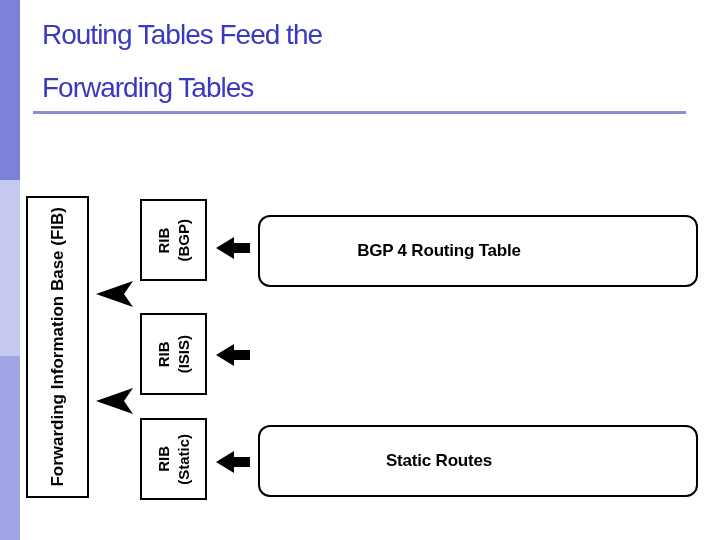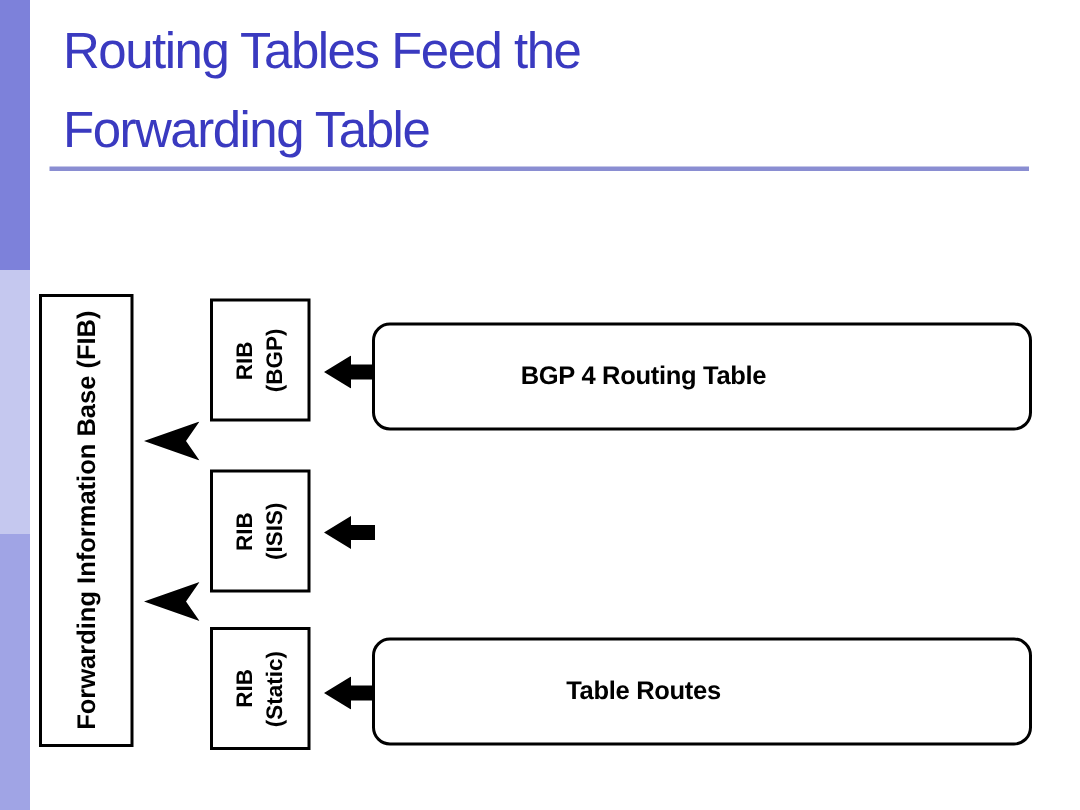--- a/index.html
+++ b/index.html
@@ -18,21 +18,21 @@
   .strip .seg { width: 100%; }
   .seg-1 { height: 180px; }
   .seg-2 { height: 176px; }
   .seg-3 { height: 184px; }
 
   
   .title {
     position: absolute;
     left: 42px;
     top: 8px;
-    font-size: 34px;
+    font-size: 28px;
     line-height: 53px;
     letter-spacing: -1px;
     font-weight: 400;
     white-space: nowrap;
   }
   .title .tline { display: block; }
   .title-underline {
     position: absolute;
     left: 33px;
     top: 111px;
@@ -65,21 +65,21 @@
   .fib-box { left: 26px; top: 196px; width: 63px; height: 302px; }
   .fib-box .vtext { font-size: 17px; letter-spacing: 0px; }
 
   .rib-box { left: 140px; width: 67px; height: 82px; }
   .rib-bgp    { top: 199px; }
   .rib-isis   { top: 313px; }
   .rib-static { top: 418px; }
   .rib-box .vtext { font-size: 15px; line-height: 20px; }
 
   .src-box {
-    left: 248px; width: 440px; height: 72px;
+    left: 258px; width: 440px; height: 72px;
     border-radius: 12px;
     justify-content: flex-start;
   }
   .src-bgp    { top: 215px; }
   .src-isis   { top: 323px; }
   .src-static { top: 425px; }
   .src-label {
     width: 358px;
     text-align: center;
     font-weight: bold;
@@ -103,21 +103,21 @@
 <div class="slide">
 
   <div class="strip">
     <div class="seg seg-1" style="background: rgb(125, 129, 218);"></div>
     <div class="seg seg-2" style="background: rgb(197, 200, 239);"></div>
     <div class="seg seg-3" style="background: rgb(160, 164, 229);"></div>
   </div>
 
   <div class="title" style="color: rgb(58, 58, 192);">
     <span class="tline">Routing Tables Feed the</span>
-    <span class="tline">Forwarding Table</span>
+    <span class="tline">Forwarding Tables</span>
   </div>
   <div class="title-underline" style="background: rgb(138, 142, 210);"></div>
 
   <div class="dbox fib-box">
     <span class="vtext">Forwarding Information Base (FIB)</span>
   </div>
 
   <div class="dbox rib-box rib-bgp">
     <span class="vtext">
       <span class="vline">RIB</span>
@@ -136,21 +136,21 @@
     <span class="vtext">
       <span class="vline">RIB</span>
       <span class="vline">(Static)</span>
     </span>
   </div>
 
   <div class="dbox src-box src-bgp">
     <span class="src-label">BGP 4 Routing Table</span>
   </div>
   <div class="dbox src-box src-static">
-    <span class="src-label">Table Routes</span>
+    <span class="src-label">Static Routes</span>
   </div>
 
   <span class="arrow gap-arrow-1" style="color: rgb(0, 0, 0);">
     <svg width="37" height="26" viewBox="0 0 37 26">
         <polygon points="0,13 37,0 28,13 37,26" fill="currentColor"></polygon>
       </svg>
   </span>
   <span class="arrow gap-arrow-2" style="color: rgb(0, 0, 0);">
     <svg width="37" height="26" viewBox="0 0 37 26">
         <polygon points="0,13 37,0 28,13 37,26" fill="currentColor"></polygon>

